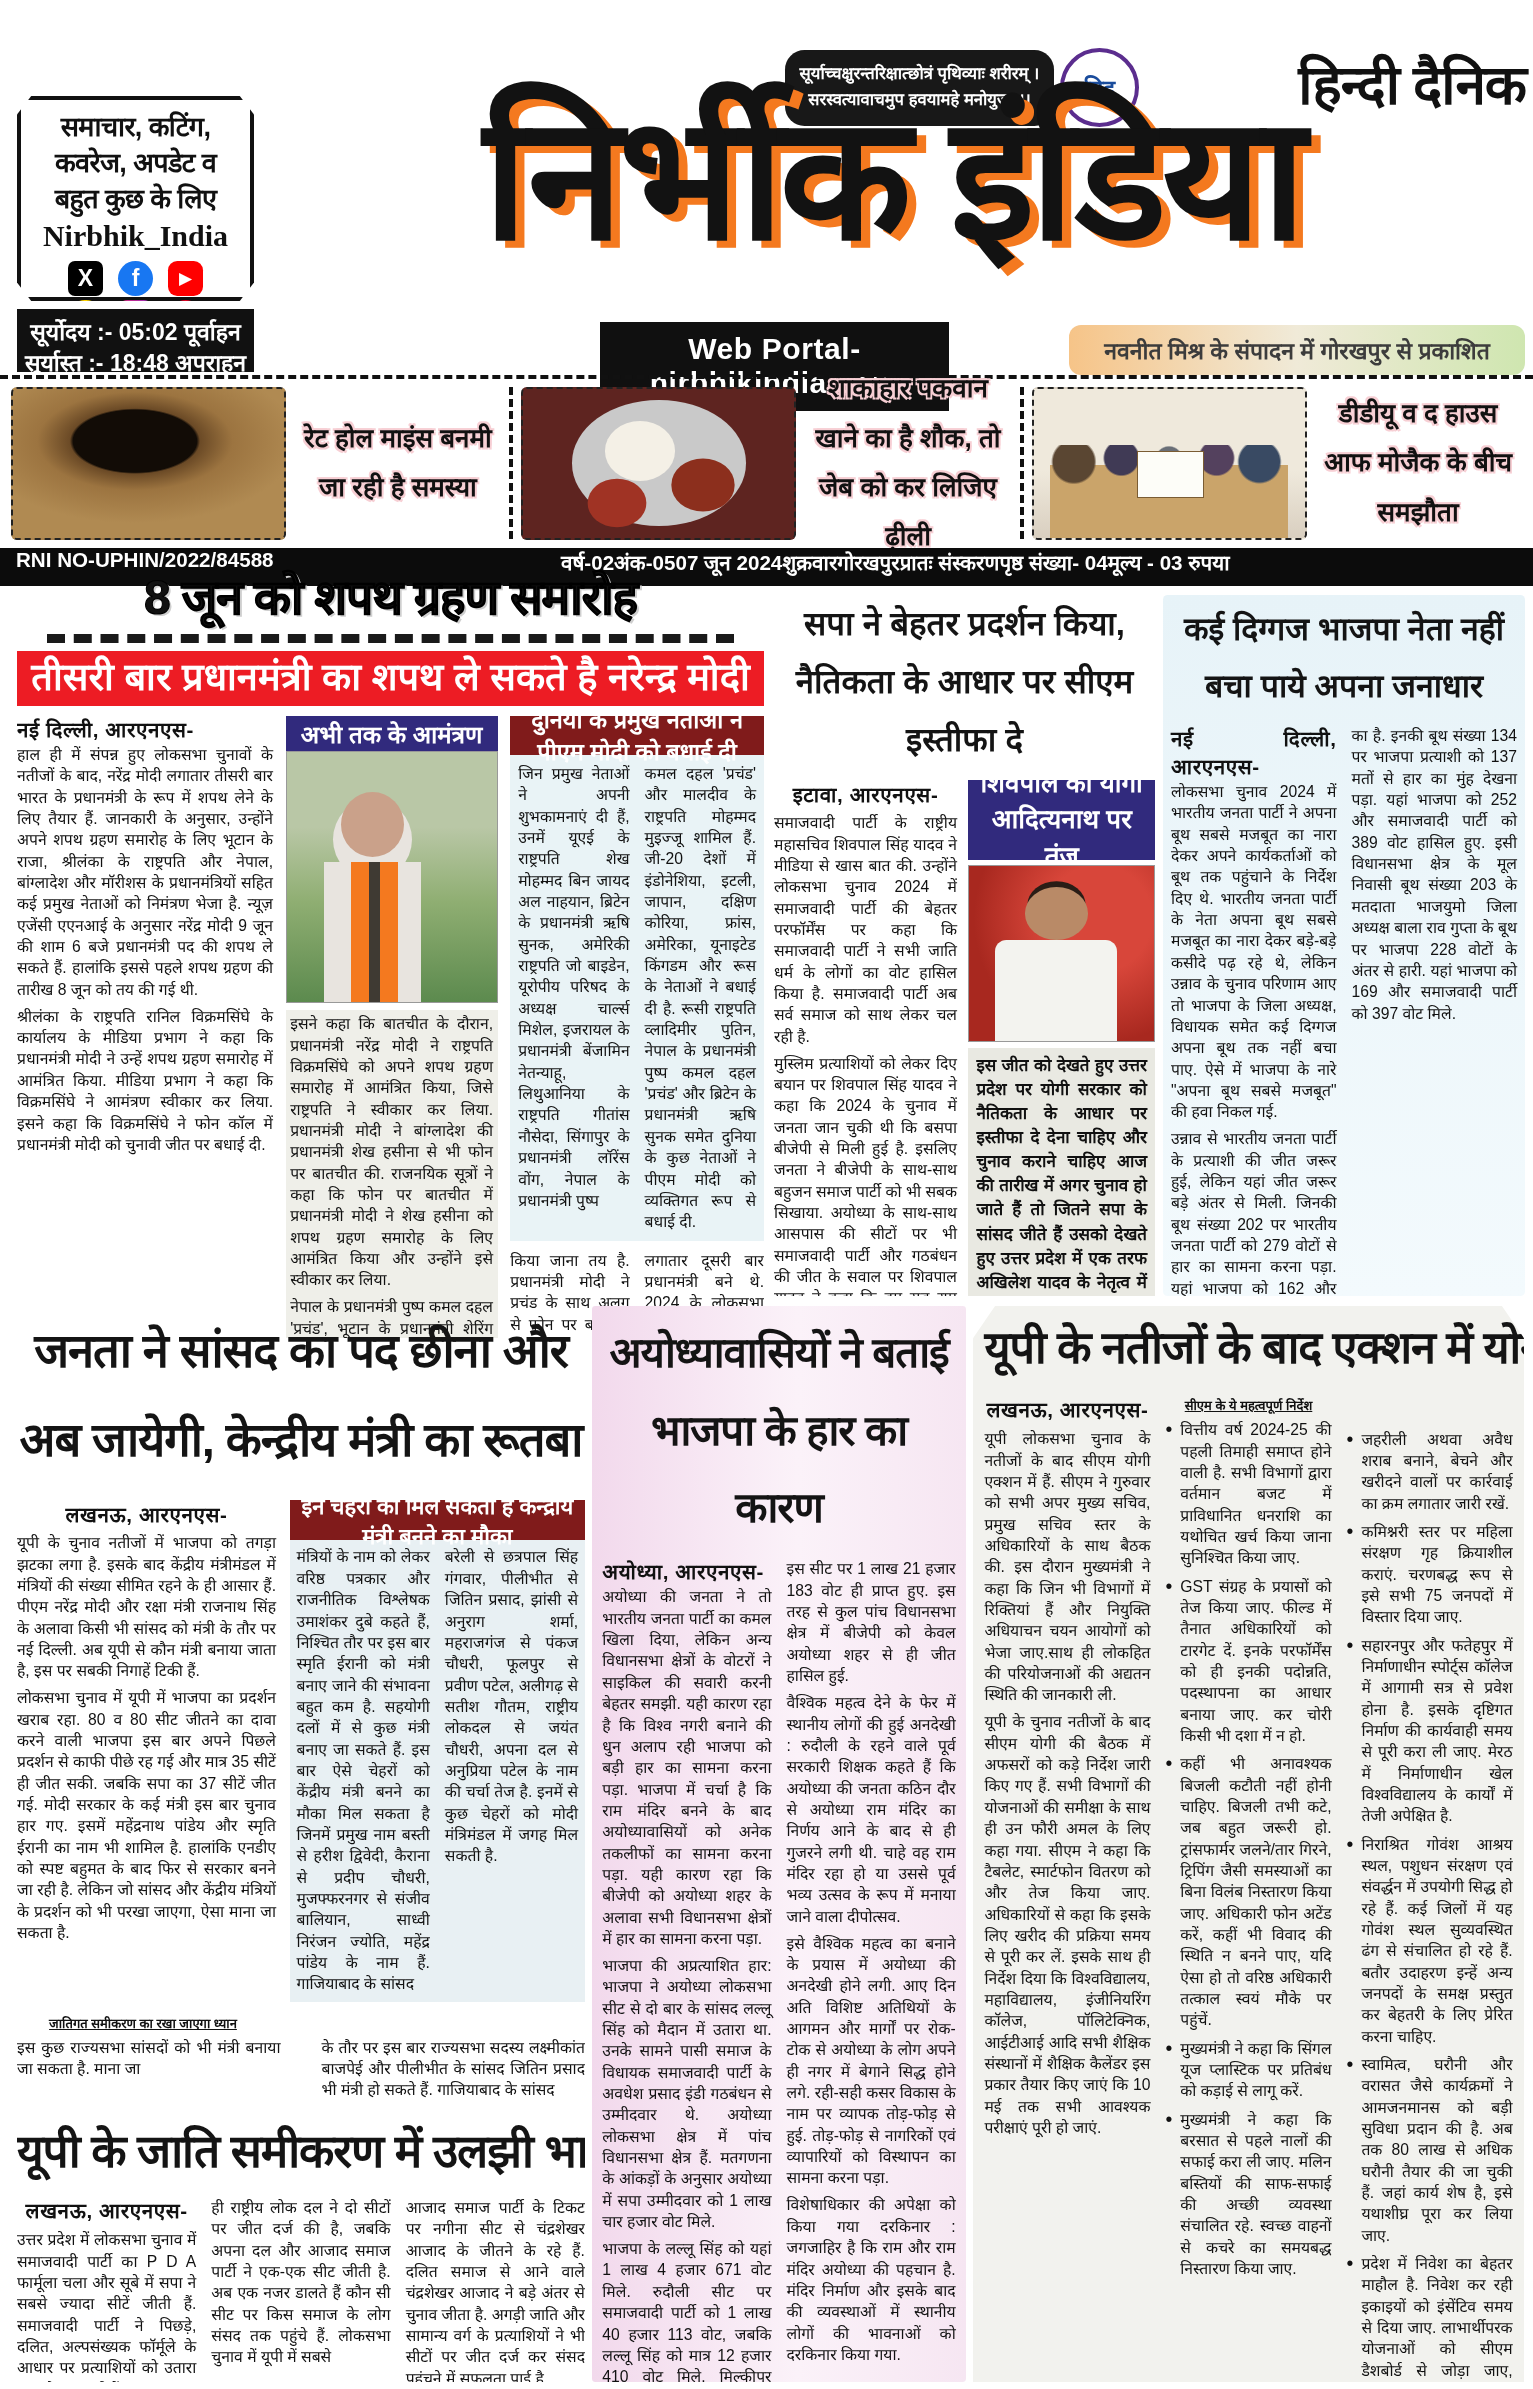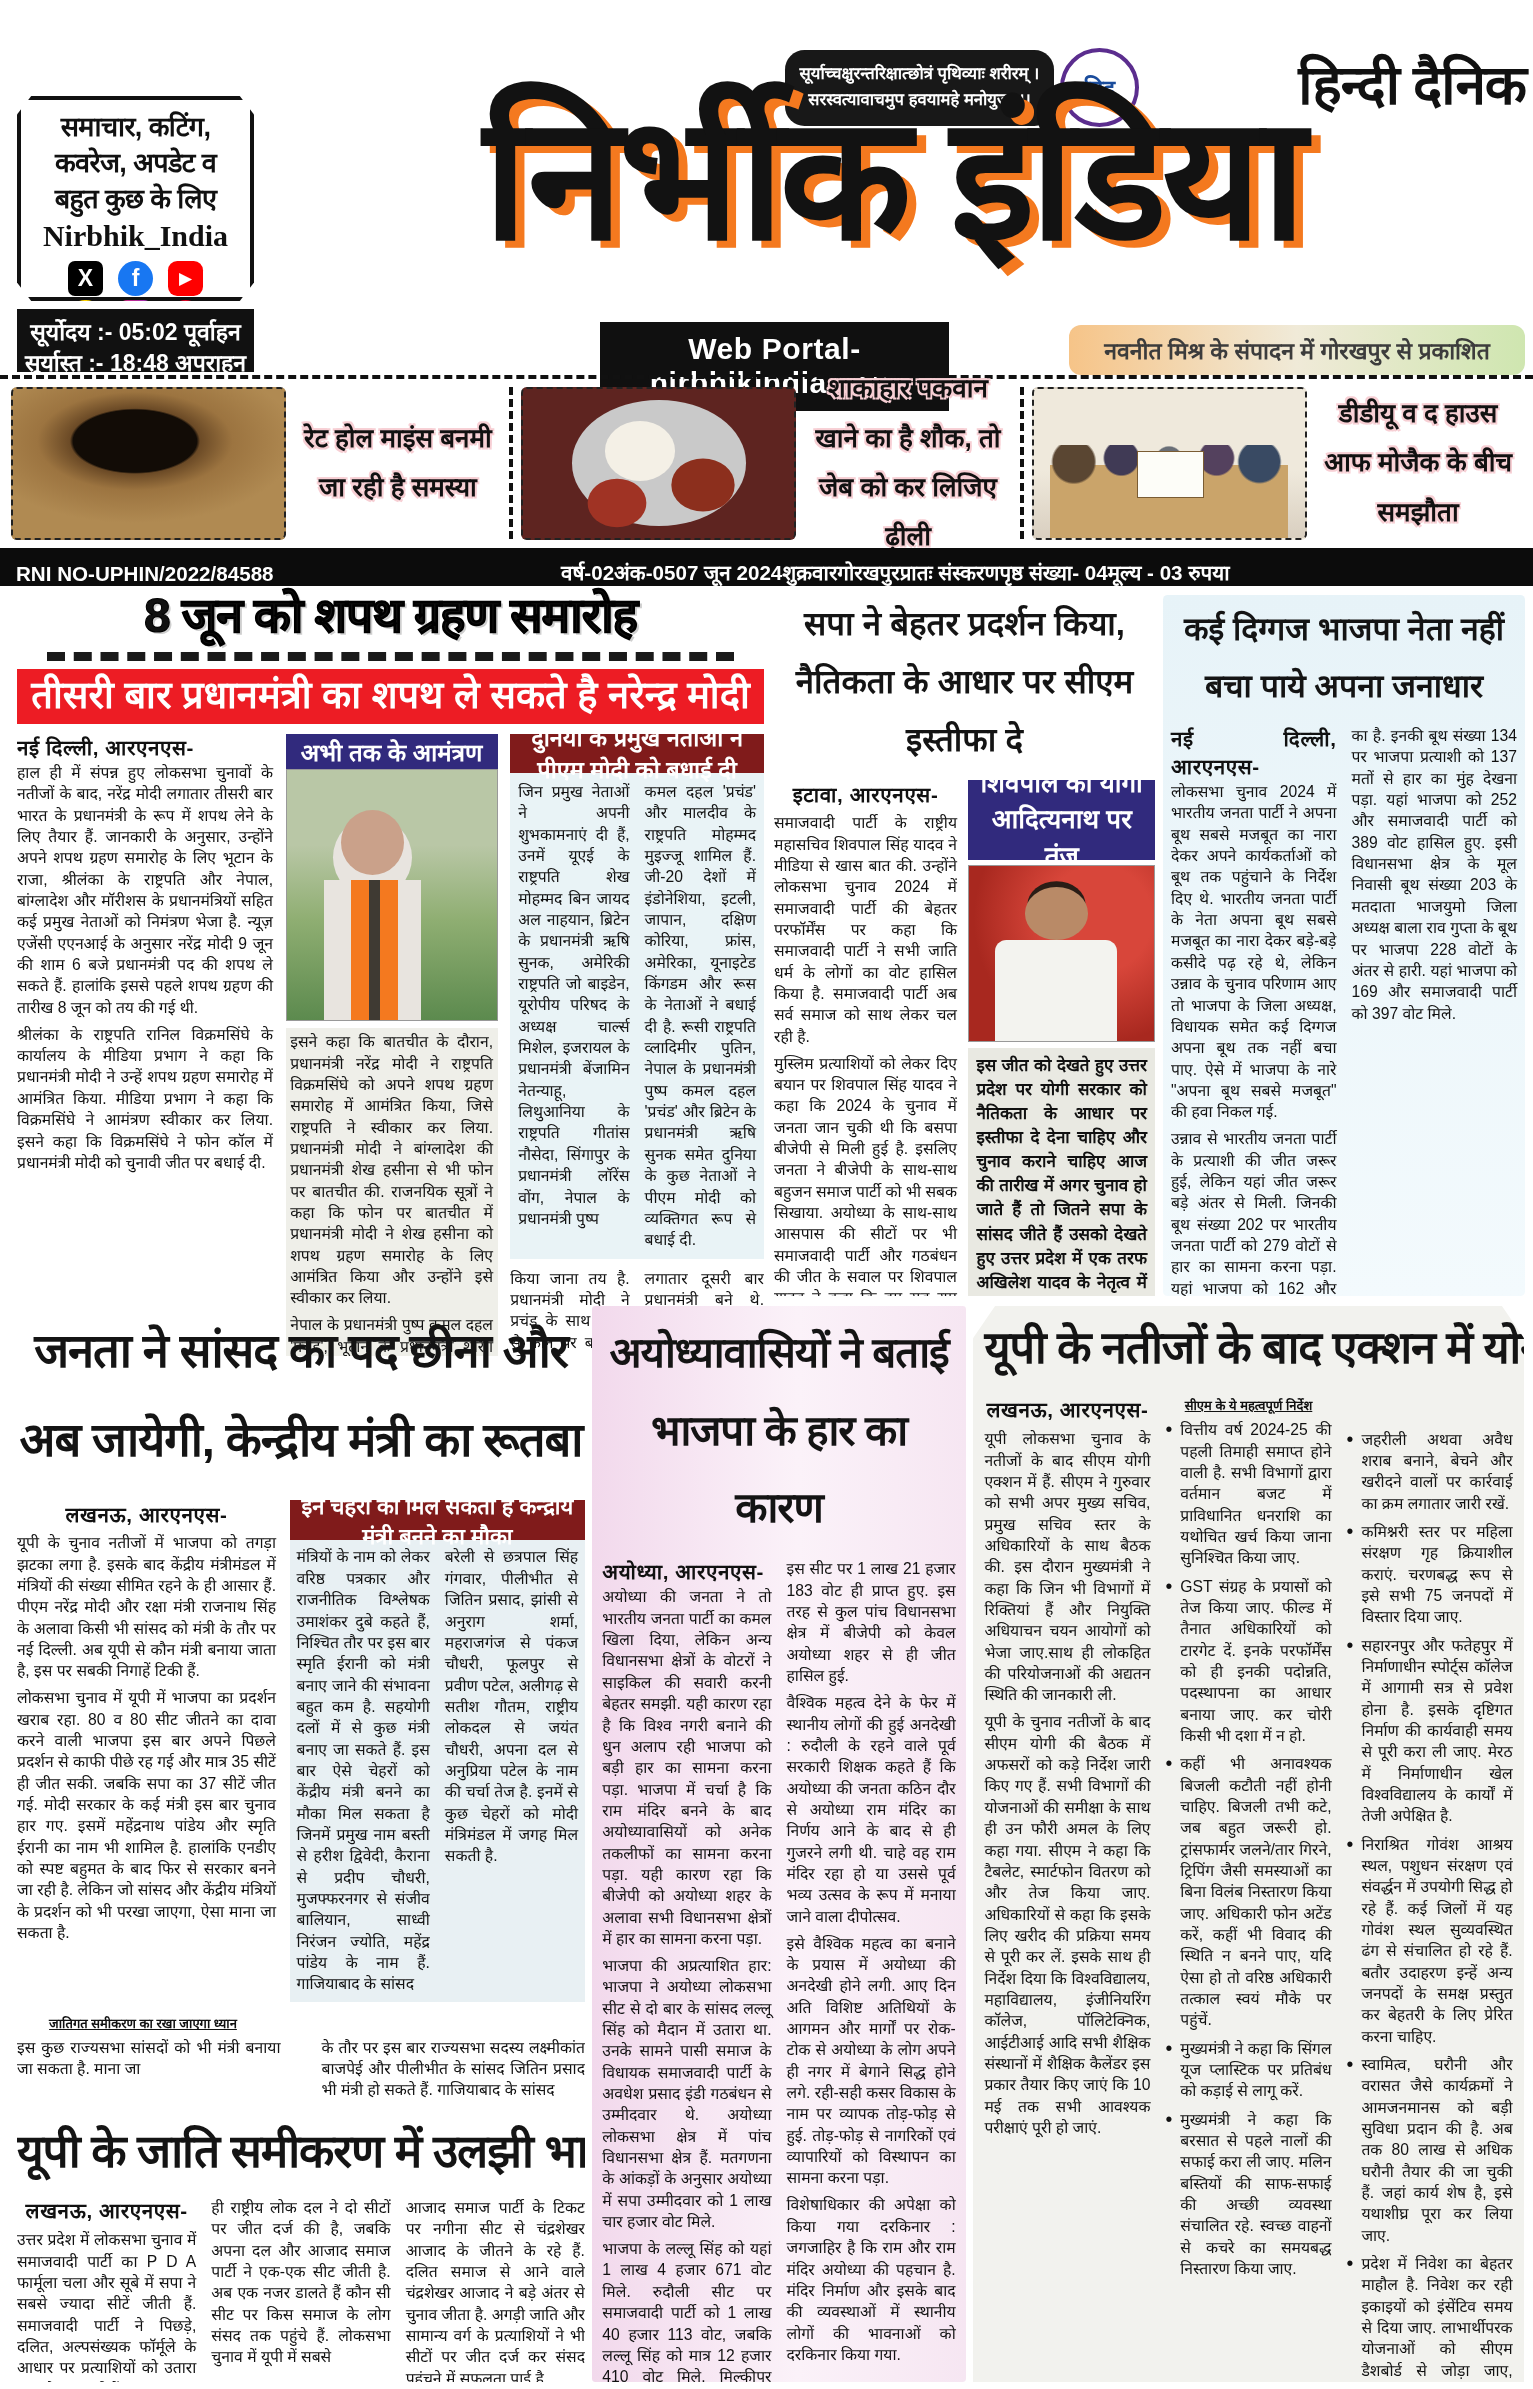--- a/index.html
+++ b/index.html
@@ -63,21 +63,21 @@
         radial-gradient(circle at 10% 18%,#5a4632 0 9%,transparent 10%),
         radial-gradient(circle at 30% 14%,#403a55 0 9%,transparent 10%),
         radial-gradient(circle at 50% 16%,#6a6f77 0 9%,transparent 10%),
         radial-gradient(circle at 70% 14%,#54415e 0 9%,transparent 10%),
         radial-gradient(circle at 88% 18%,#394a63 0 9%,transparent 10%),
         linear-gradient(180deg,transparent 0 22%,#caa46a 22% 100%);
   }
   .ph-mou::after { content:""; position:absolute; left:38%; top:42%; width:24%; height:30%; background:#fdfdf8; border:1.7px solid #7a5c33; }
 
   
-  .infobar { background:#0c0c0c; color:#fff; display:flex; align-items:flex-end; padding:0 16px; }
+  .infobar { background:#0c0c0c; color:#fff; display:flex; align-items:flex-start; padding:0 16px; }
   .infobar .rni { font-size:20.6px; font-weight:800; }
   .infobar .mid { flex:1; display:flex; justify-content:center; }
   .infobar .mid span { font-size:20.6px; font-weight:800; white-space:nowrap; }
 
   
   .dateline { font-size:20.6px; font-weight:900; letter-spacing:0.6px; }
   .bodytxt { font-size:15.7px; line-height:1.36; text-align:justify; }
   .bodytxt p { margin-bottom:5.7px; }
   .cols { display:flex; gap:15px; }
   .cols > div { flex:1; min-width:0; }
@@ -181,21 +181,21 @@
       <span>अंक-05</span>
       <span>07 जून 2024</span>
       <span>शुक्रवार</span>
       <span>गोरखपुर</span>
       <span>प्रातः संस्करण</span>
       <span>पृष्ठ संख्या- 04</span>
       <span>मूल्य - 03 रुपया</span>
     </span>
   </div>
 
-  <div class="abs" style="left:17px; top:581px; width:747px; height:705px;">
+  <div class="abs" style="left:17px; top:563px; width:747px; height:705px;">
     <div class="kicker" style="width:100%;">8 जून को शपथ ग्रहण समारोह</div>
     <div class="kicker-rule" style="width:92%; margin:5.7px auto 0;"></div>
     <div class="red-banner" style="width:100%; height:55px; margin-top:8px;">तीसरी बार प्रधानमंत्री का शपथ ले सकते है नरेन्द्र मोदी</div>
 
     <div style="display:flex; gap:12.6px; margin-top:10.3px; height:622px; overflow:hidden;">
 
       <div class="bodytxt" style="width:256px; flex:none;">
         <span class="dateline">नई दिल्ली, आरएनएस-</span>
         <p>हाल ही में संपन्न हुए लोकसभा चुनावों के नतीजों के बाद, नरेंद्र मोदी लगातार तीसरी बार भारत के प्रधानमंत्री के रूप में शपथ लेने के लिए तैयार हैं. जानकारी के अनुसार, उन्होंने अपने शपथ ग्रहण समारोह के लिए भूटान के राजा, श्रीलंका के राष्ट्रपति और नेपाल, बांग्लादेश और मॉरीशस के प्रधानमंत्रियों सहित कई प्रमुख नेताओं को निमंत्रण भेजा है. न्यूज़ एजेंसी एएनआई के अनुसार नरेंद्र मोदी 9 जून की शाम 6 बजे प्रधानमंत्री पद की शपथ ले सकते हैं. हालांकि इससे पहले शपथ ग्रहण की तारीख 8 जून को तय की गई थी.</p>
         <p>श्रीलंका के राष्ट्रपति रानिल विक्रमसिंघे के कार्यालय के मीडिया प्रभाग ने कहा कि प्रधानमंत्री मोदी ने उन्हें शपथ ग्रहण समारोह में आमंत्रित किया. मीडिया प्रभाग ने कहा कि विक्रमसिंघे ने आमंत्रण स्वीकार कर लिया. इसने कहा कि विक्रमसिंघे ने फोन कॉल में प्रधानमंत्री मोदी को चुनावी जीत पर बधाई दी.</p>

